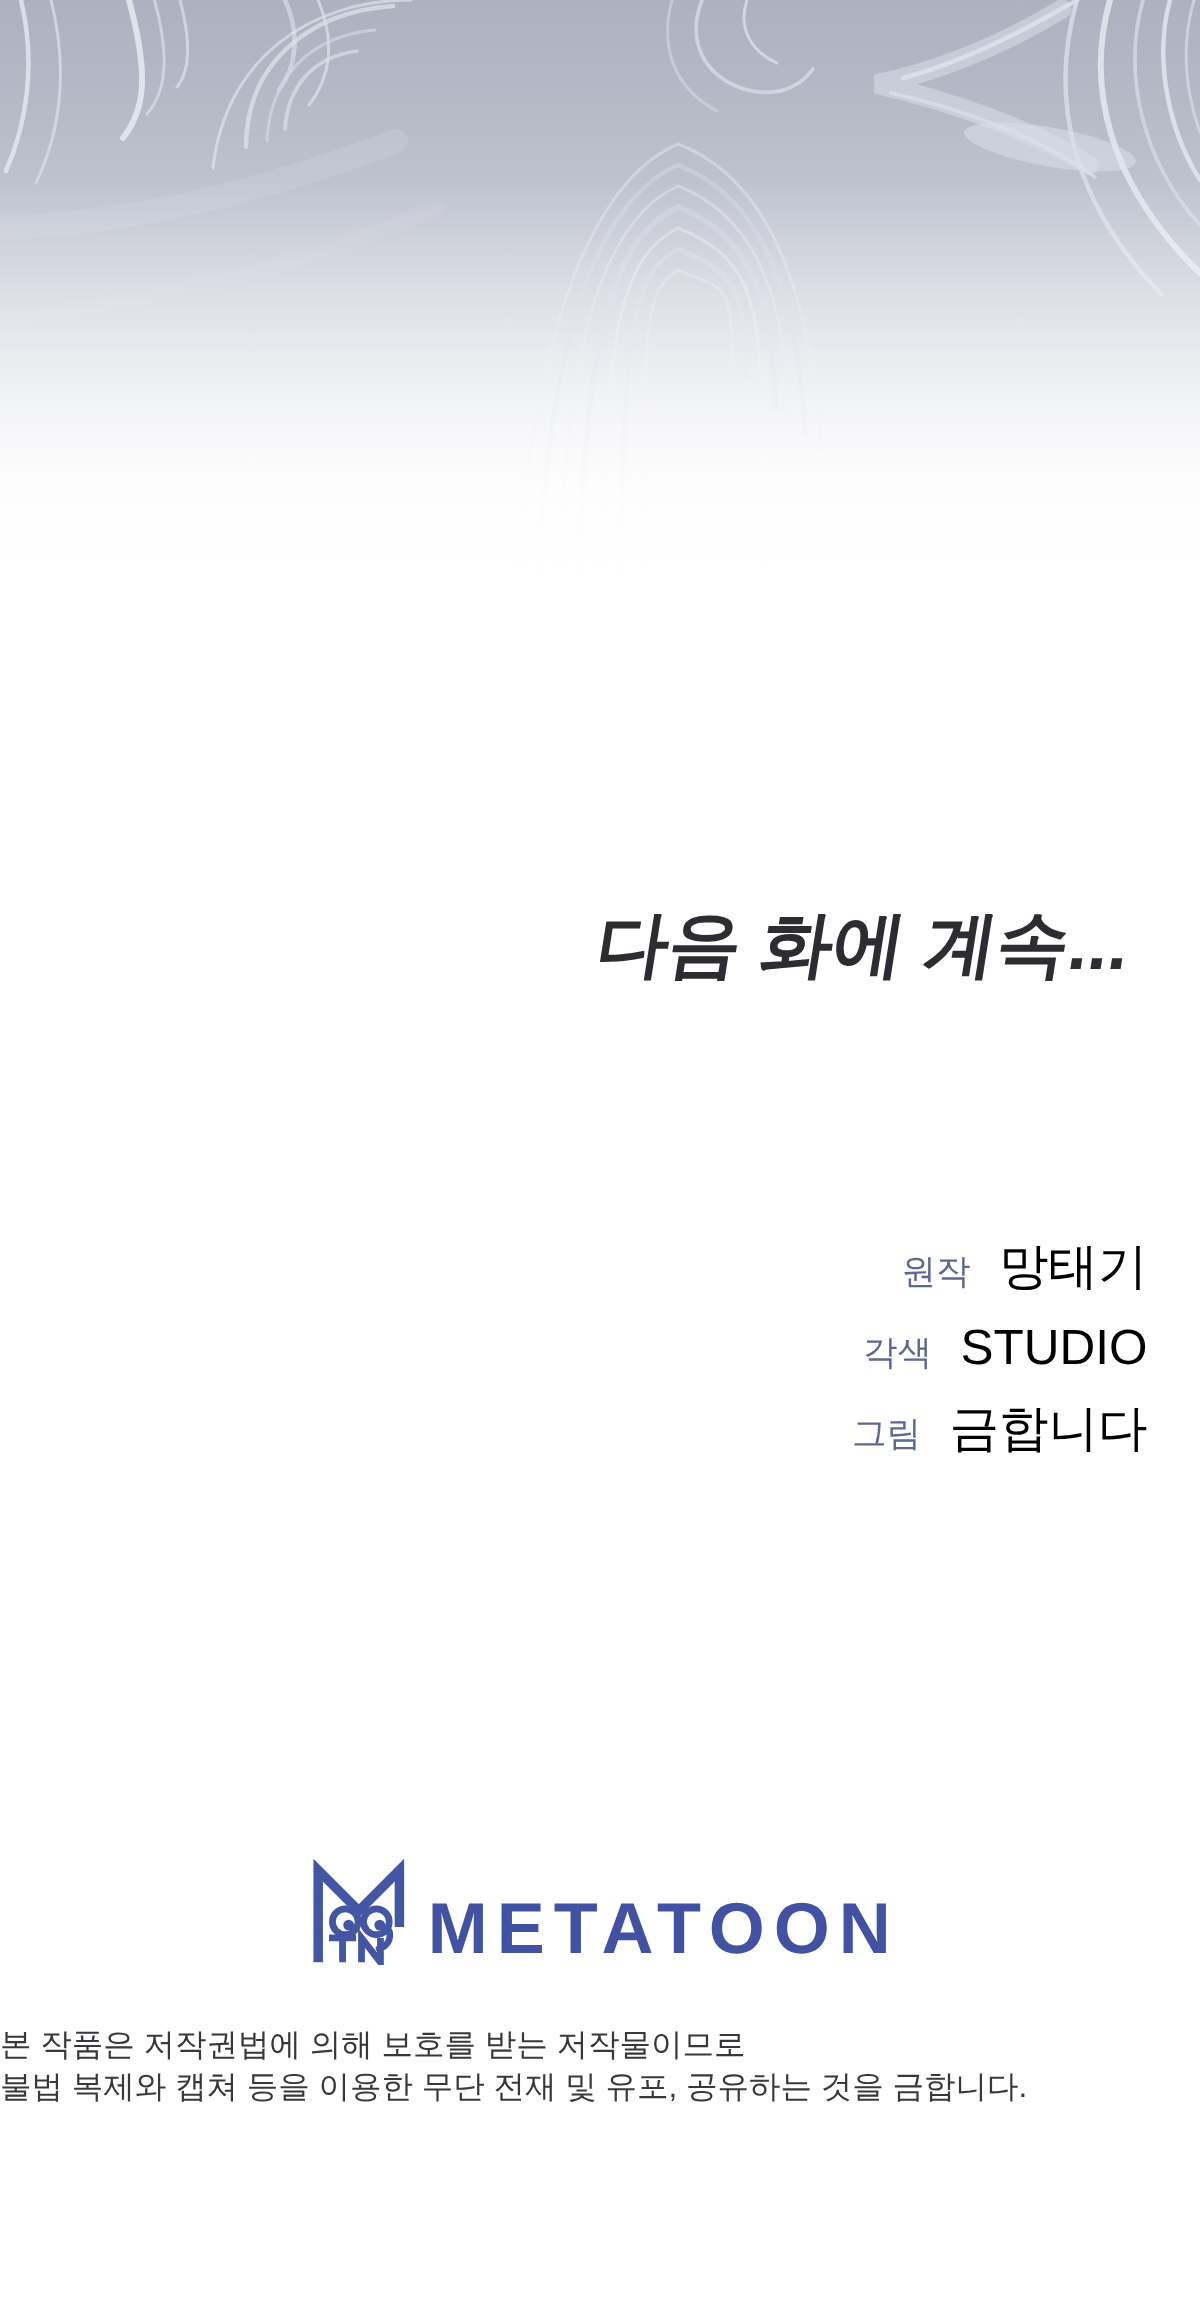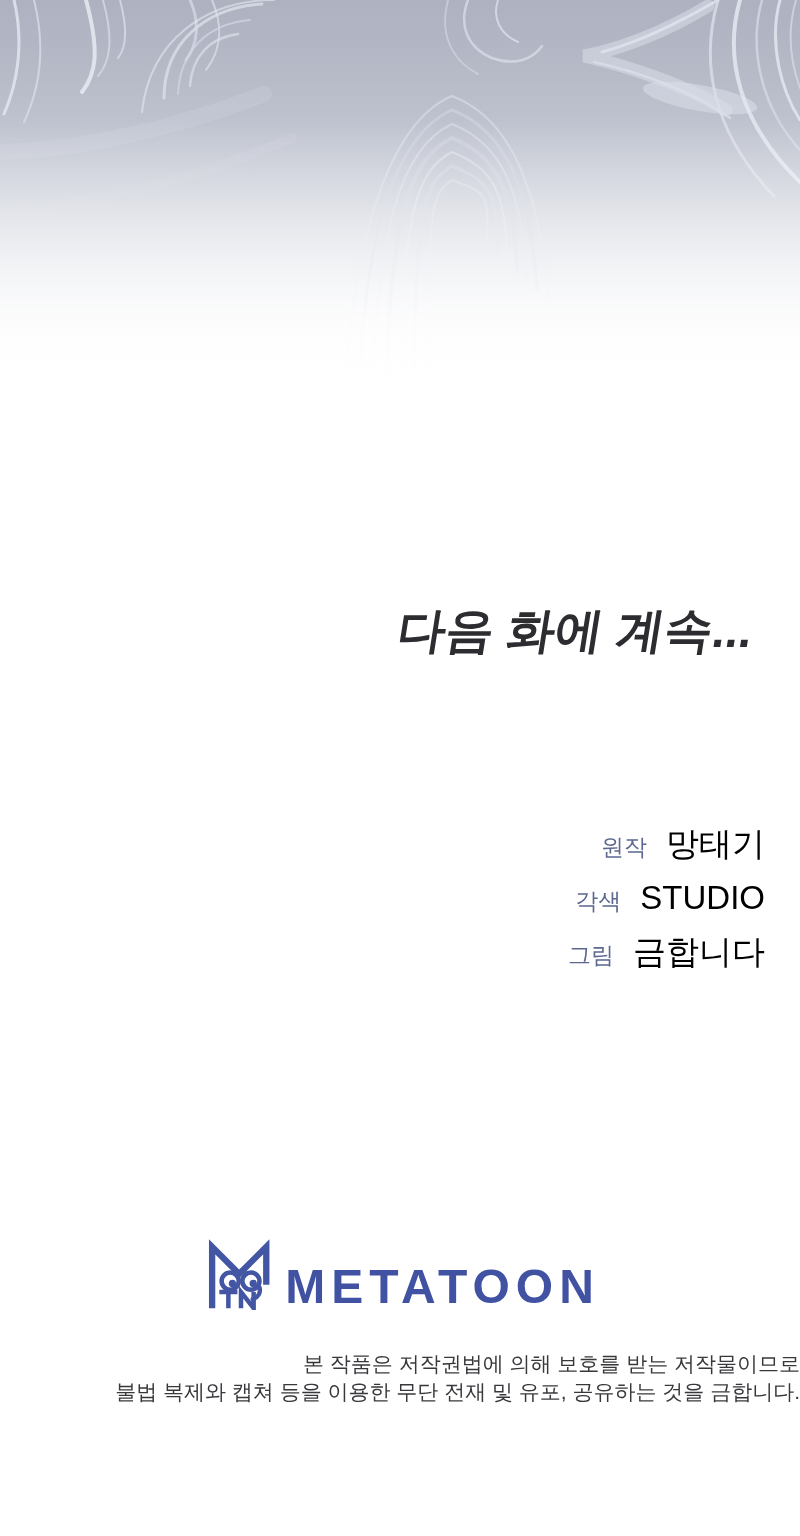--- a/index.html
+++ b/index.html
@@ -55,21 +55,21 @@
     font-size:27px;line-height:26px;color:#4356a4;
     letter-spacing:42px;margin-right:-42px;text-indent:2px;white-space:nowrap;
   }
   .logo-name{
     font-size:48px;line-height:46px;font-weight:700;color:#4152a3;
     letter-spacing:6px;margin-right:-6px;white-space:nowrap;margin-top:2px;
   }
   
   .copyright{
     position:absolute;top:1350px;left:0;width:800px;
-    text-align:right;font-size:21px;line-height:27.5px;color:#38383c;
+    text-align:left;font-size:21px;line-height:27.5px;color:#38383c;
   }
 </style>
 </head>
 <body>
 
 <div class="page">
 
   <div class="hero">
     <svg width="800" height="430" viewBox="0 0 800 430" aria-hidden="true">
       <g fill="none" stroke-linecap="round">

